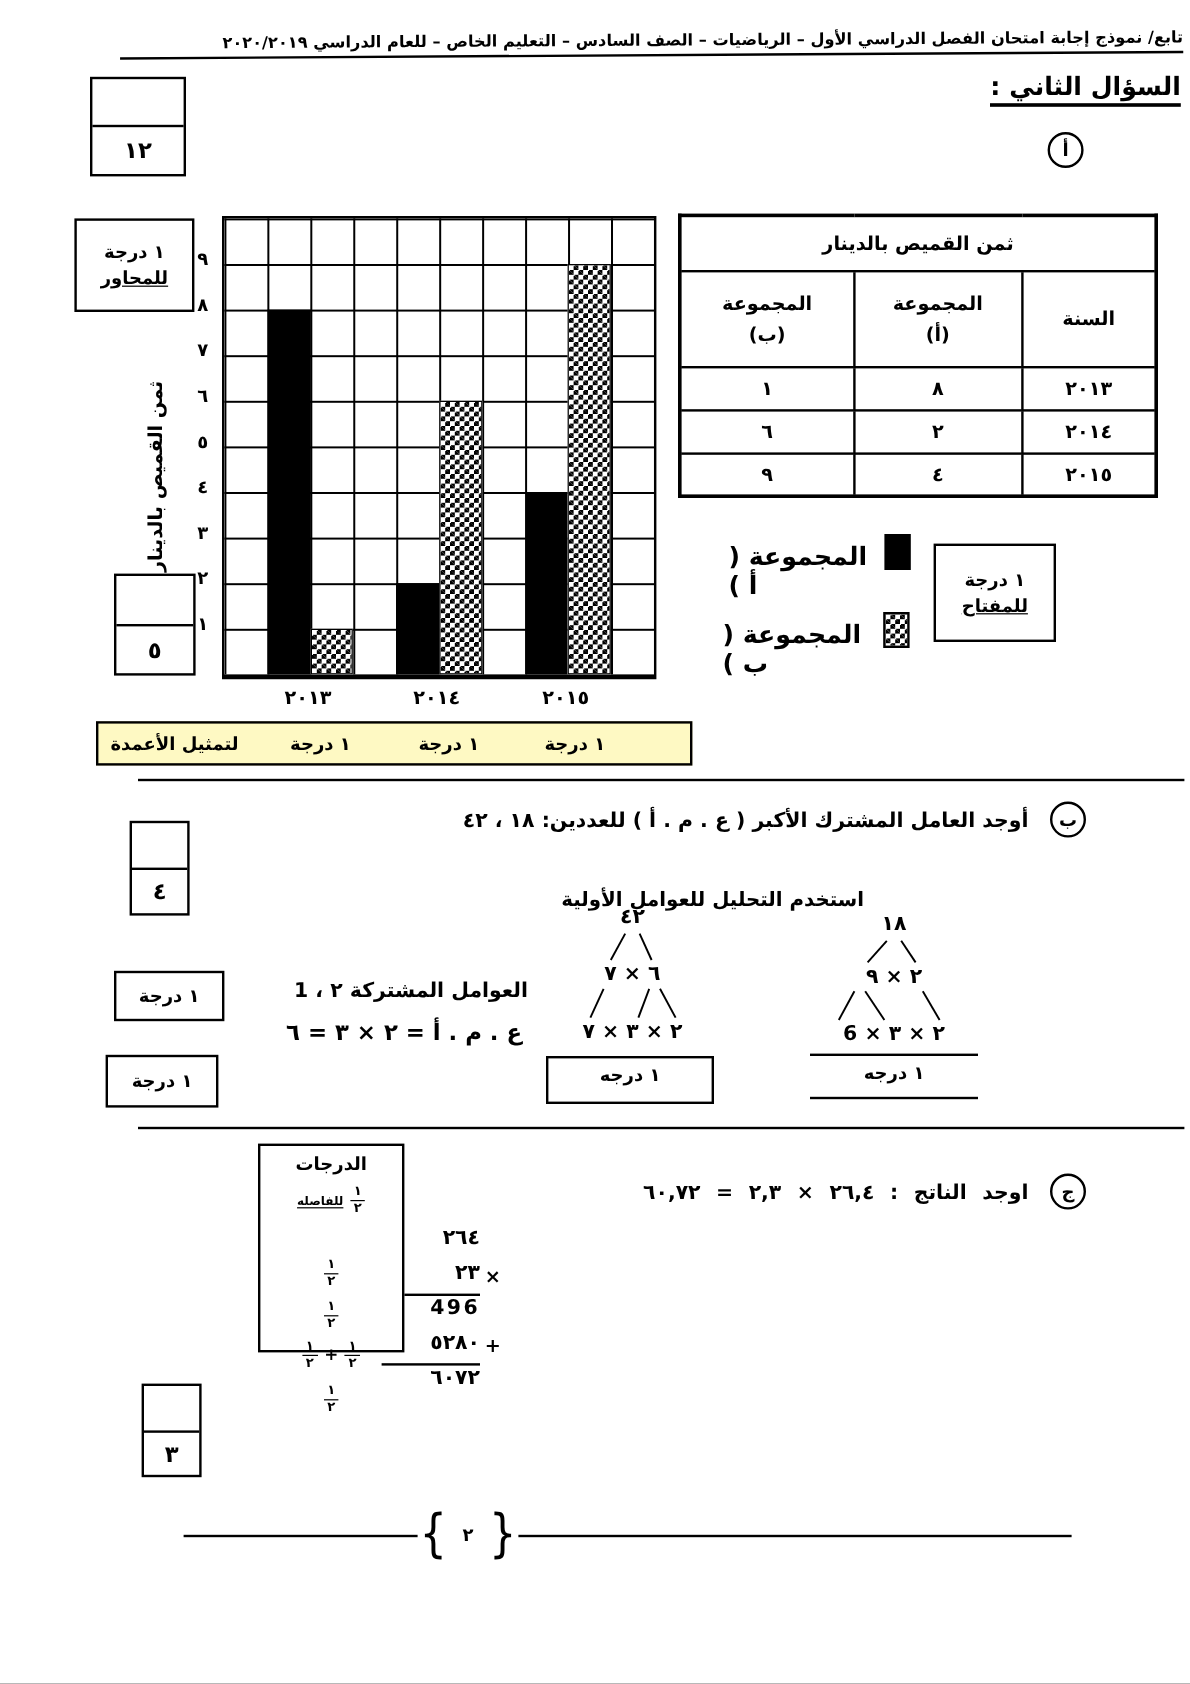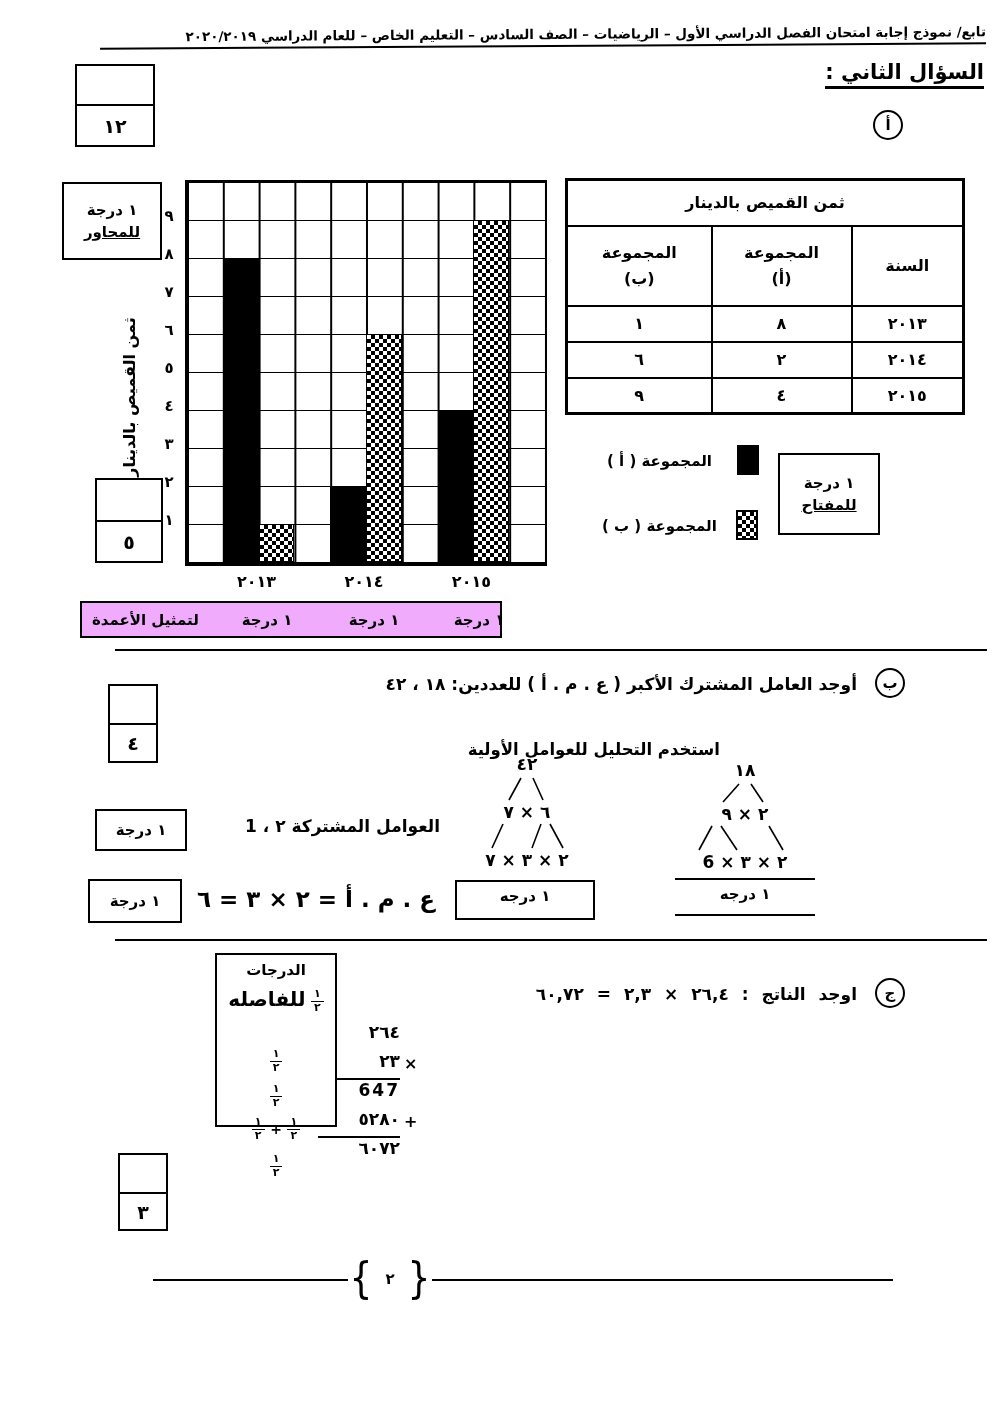--- a/index.html
+++ b/index.html
@@ -41,21 +41,21 @@
   td.tt{font-size:17.5px;height:46px}
   td.th{height:80px;font-size:16.5px;line-height:1.6}
   tr.dr td{height:36px}
   
   .sw{width:22px;height:30px}
   .sw.black{background:#000}
   .hatch{background-color:#fff;border:2px solid #000;
     background-image:linear-gradient(45deg,#000 25%,transparent 25%,transparent 75%,#000 75%),
                      linear-gradient(45deg,#000 25%,transparent 25%,transparent 75%,#000 75%);
     background-size:8px 8px;background-position:0 0,4px 4px}
-  .leg-label{font-size:15px}
+  .leg-label{font-size:21px}
   .sep{border-top:2.5px solid #000}
   
   .tree{position:absolute}
   .tree .tnum{position:absolute;text-align:center;font-size:17px}
   .ls8{letter-spacing:8px}
   .ls5{letter-spacing:5px}
   .tree svg{position:absolute;top:0;left:0}
   .tree-mark{position:absolute;text-align:center;font-size:15px;padding-top:5px}
   .bord{border:2px solid #000}
   .tb{border-top:2.5px solid #000;border-bottom:2.5px solid #000}
@@ -65,21 +65,21 @@
   .mul .mrow{height:29px;text-align:right}
   .mul .ml{border-bottom:2.5px solid #000}
   .op{font-size:16px}
   
   .marksC{border:2.5px solid #000;background:#fff}
   .marksC .ti{position:absolute;top:6px;width:100%;text-align:center;font-size:15px}
   .marksC .row{position:absolute;width:100%;text-align:center}
   .frac{display:inline-flex;flex-direction:column;align-items:center;vertical-align:middle;
     font-size:11px;line-height:1.15}
   .frac .den{border-top:1.5px solid #000;padding:0 3px}
-  .uline{font-size:20px}
+  .uline{text-decoration:underline;font-size:10px}
   
   .footline{border-top:2px solid #000}
   .pgnum{display:flex;align-items:center;justify-content:center;background:#fff;gap:13px}
   .brace{font-size:36px;font-weight:400;transform:scaleY(1.2);line-height:1}
   .pg{font-size:15px}
 </style>
 </head>
 <body>
 
 <div class="page">
@@ -121,21 +121,21 @@
       <div class="bar-a" style="left: 250.6px; width: 35.8px; height: 152px;"></div>
       <div class="bar-b" style="left: 286.4px; width: 35.8px; height: 342px;"></div>
     </div>
 
   <div class="abs xlabels" style="left:185px;top:572px;width:362px;height:26px">
       <div style="left: 31.6px;">٢٠١٣</div>
       <div style="left: 139px;">٢٠١٤</div>
       <div style="left: 246.4px;">٢٠١٥</div>
     </div>
 
-  <div class="abs" style="left:80px;top:601px;width:422px;height:37px;border:2px solid #000;background:#f0abfc">
+  <div class="abs" style="left:80px;top:601px;width:497px;height:37px;border:2px solid #000;background:#fef9c3">
     <span class="abs" style="left:10px;top:8px;font-size:15px">لتمثيل الأعمدة</span>
     <span class="abs" style="left:150px;top:8px;width:70px;text-align:center;font-size:15px">١ درجة</span>
     <span class="abs" style="left:257px;top:8px;width:70px;text-align:center;font-size:15px">١ درجة</span>
     <span class="abs" style="left:362px;top:8px;width:70px;text-align:center;font-size:15px">١ درجة</span>
   </div>
 
   <div class="abs mbox" style="left:95px;top:478px;width:68px;height:85px">
     <div class="cell-top" style="height:42px"></div>
     <div class="cell-bot" style="height:39px">٥</div>
   </div>
@@ -211,32 +211,32 @@
       <line x1="113" y1="72" x2="126" y2="96" stroke="#000" stroke-width="1.6"></line>
     </svg>
     <div class="tnum" style="left:55px;top:2px;width:70px">٤٢</div>
     <div class="tnum ls8" style="left:35px;top:50px;width:110px">٦ × ٧</div>
     <div class="tnum ls5" style="left:10px;top:98px;width:160px">٢ × ٣ × ٧</div>
     <div class="tree-mark bord" style="left:18px;top:128px;width:140px;height:40px">١ درجه</div>
   </div>
 
   <div class="abs qtext" style="left:195px;top:816px;width:245px;font-size:17px">العوامل المشتركة  ٢ ، 1</div>
   <div class="abs small-mark" style="left:95px;top:809px;width:92px;height:42px">١ درجة</div>
-  <div class="abs qtext" style="left:190px;top:886px;width:245px;font-size:23px">ع . م . أ = ٢ × ٣ = ٦</div>
+  <div class="abs qtext" style="left:190px;top:850px;width:245px;font-size:19px">ع . م . أ = ٢ × ٣ = ٦</div>
   <div class="abs small-mark" style="left:88px;top:879px;width:94px;height:44px">١ درجة</div>
 
   <div class="abs sep" style="left:115px;right:5px;top:939px"></div>
 
   <div class="abs qcirc" style="right:87px;top:978px">ج</div>
   <div class="abs qtext" style="right:135px;top:984px;width:560px;font-size:17px;word-spacing:7px">اوجد الناتج :  ٢٦,٤  ×  ٢,٣  =  ٦٠,٧٢</div>
 
   <div class="abs mul" style="left:318px;top:1022px">
     <div class="mrow">٢٦٤</div>
     <div class="mrow ml">٢٣</div>
-    <div class="mrow">647</div>
+    <div class="mrow">496</div>
     <div class="mrow ml">٥٢٨٠</div>
     <div class="mrow">٦٠٧٢</div>
   </div>
   <span class="abs op" style="left:404px;top:1054px">×</span>
   <span class="abs op" style="left:404px;top:1112px">+</span>
 
   <div class="abs marksC" style="left:215px;top:953px;width:122px;height:174px">
     <div class="ti">الدرجات</div>
     <div class="row" style="top:32px">
       <span class="frac">

